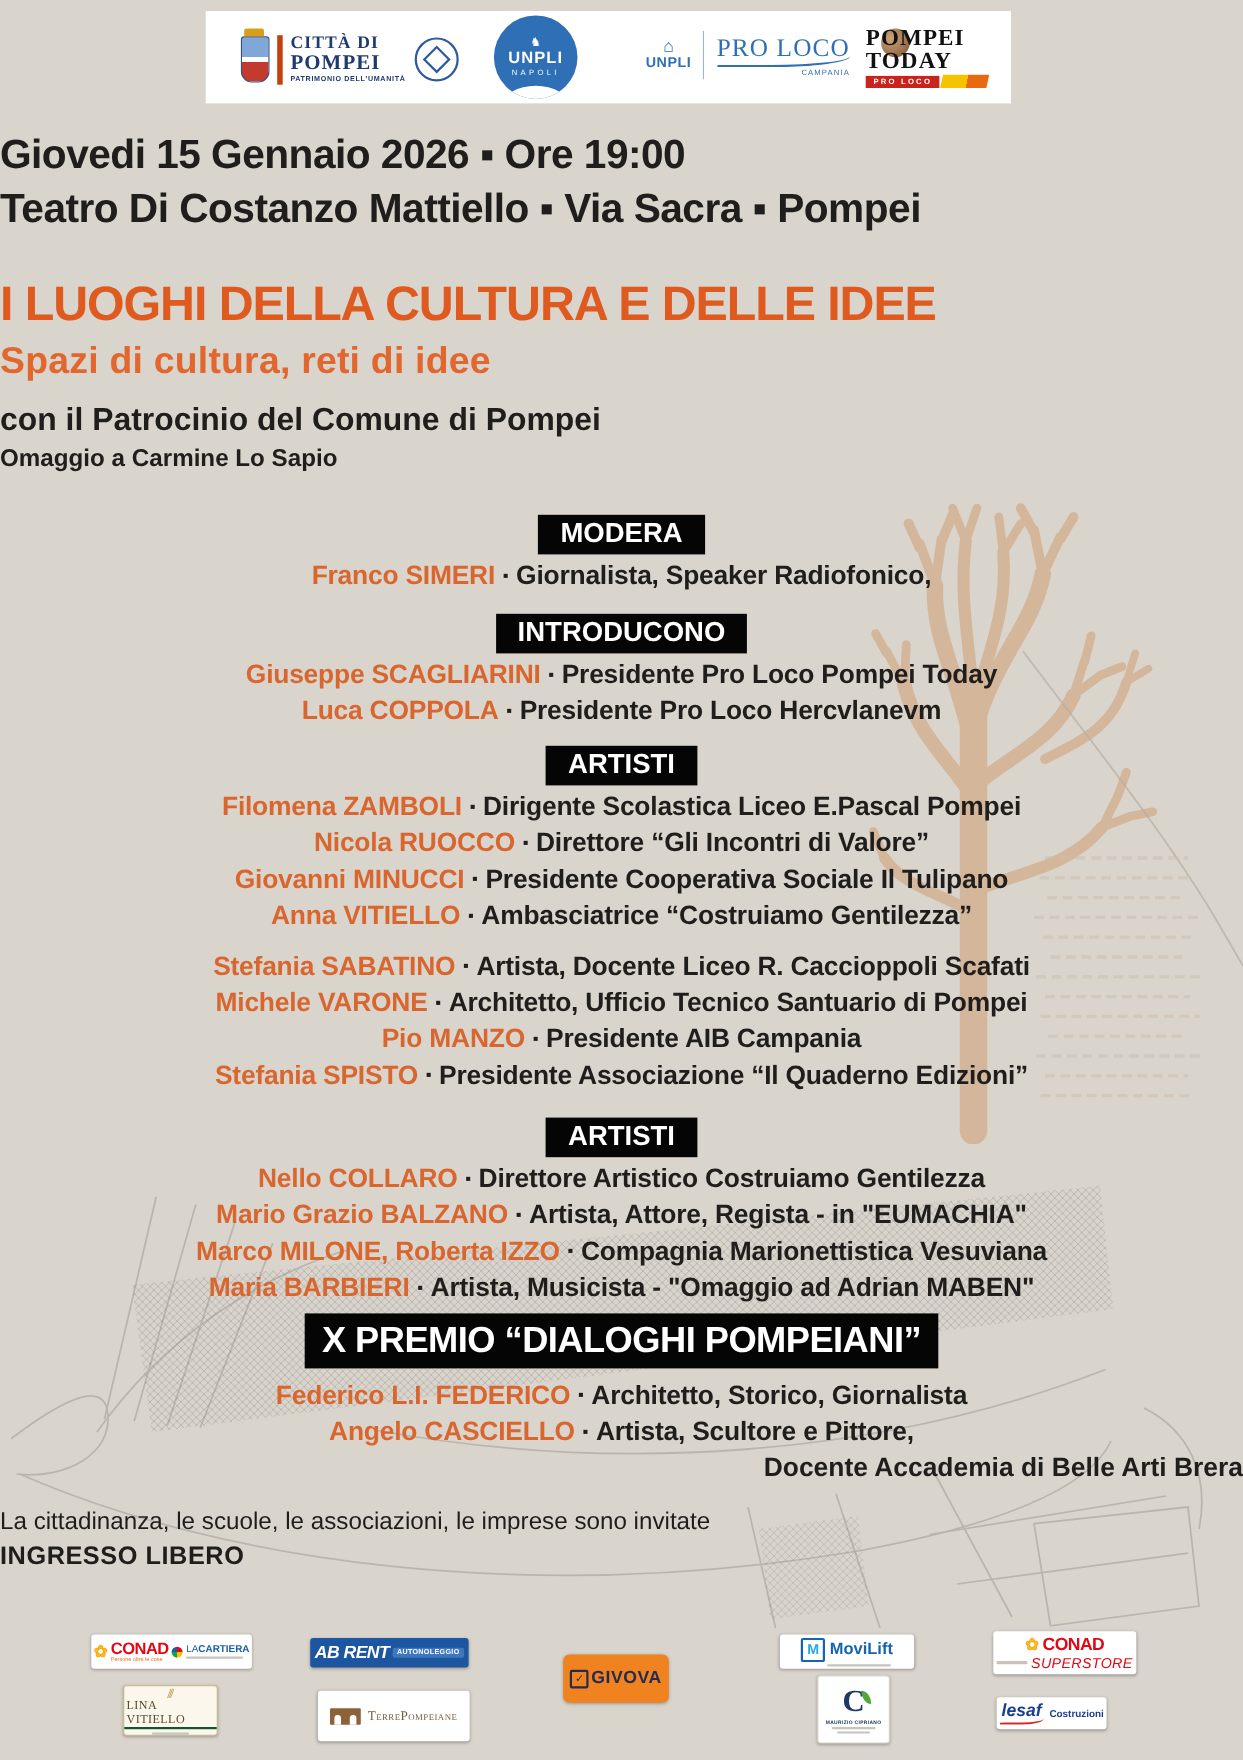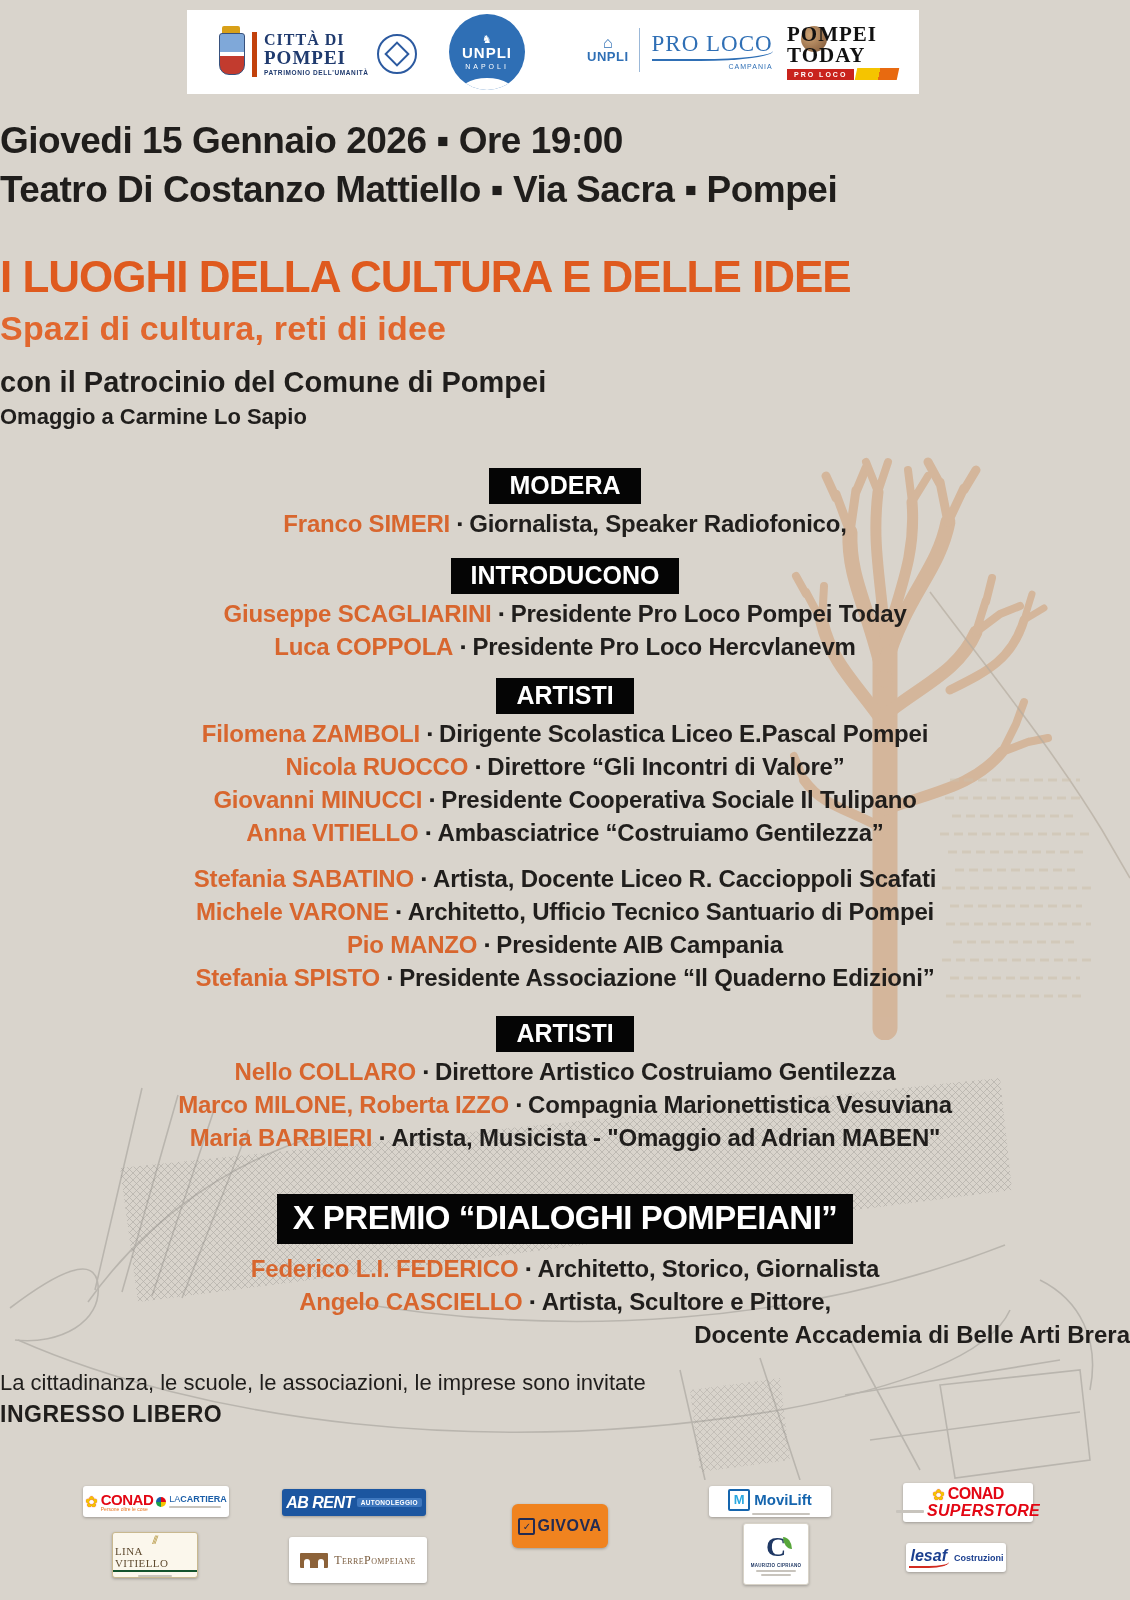--- a/index.html
+++ b/index.html
@@ -81,21 +81,21 @@
   .abrent .chip{background:#3E77BE;color:#fff;font-size:6.5px;font-weight:bold;border-radius:2px;
                 padding:1px 4px;margin-left:3px;letter-spacing:.3px}
   .givova{background:#F0831F;border-radius:6px}
   .givova .txt{color:#232B52;font-weight:bold;font-size:16px;letter-spacing:.5px}
   .checkbox{display:inline-flex;width:13px;height:13px;border:2px solid #232B52;border-radius:2px;
             align-items:center;justify-content:center;color:#232B52;font-size:10px;margin-right:2px}
   .mv-sq{width:18px;height:18px;border:2px solid #1565AE;color:#29A8E0;font-weight:bold;font-size:13px;
          display:flex;align-items:center;justify-content:center;margin-right:4px;border-radius:2px}
   .mv-txt{color:#1565AE;font-weight:bold;font-size:15px}
   .cs-line{display:flex;align-items:center;gap:3px;justify-content:center}
-  .superstore{color:#E30613;font-weight:bold;font-style:italic;font-size:16px;letter-spacing:.3px}
+  .superstore{color:#E30613;font-weight:normal;font-style:italic;font-size:13px;letter-spacing:.3px}
   .lina{background:#FBF7EC;border:1px solid #C9B98F;flex-direction:column}
   .lina .slashes{color:#B89B4A;font-size:9px;letter-spacing:-1px;transform:skewX(-20deg)}
   .lina .name{font-family:Liberation Serif, serif;font-size:11px;letter-spacing:.4px;color:#5E4A2F;
               border-bottom:2px solid #14532d;padding:1px 2px}
   .arch{width:28px;height:15px;margin-right:6px;background:#8C6239;position:relative;border-radius:1px}
   .arch:before,.arch:after{content:"";position:absolute;bottom:0;width:6px;height:9px;background:#fff;
         border-radius:4px 4px 0 0}
   .arch:before{left:4px}.arch:after{right:4px}
   .terre{font-family:"Liberation Serif",serif;font-variant:small-caps;color:#7A5C3E;font-size:12px;letter-spacing:.4px}
   .cipr{flex-direction:column;border:1px solid #d8d3c8}
@@ -260,20 +260,23 @@
     <span class="nm">Stefania SPISTO</span><span class="bl">▪</span><span class="rl">Presidente Associazione “Il Quaderno Edizioni”</span>
   </div>
 </div>
 
 <div class="sec" style="top:1016px">
   <div><span class="badge">ARTISTI</span></div>
   <div class="line">
     <span class="nm">Nello COLLARO</span><span class="bl">▪</span><span class="rl">Direttore Artistico Costruiamo Gentilezza</span>
   </div>
   <div class="line">
+    <span class="nm">Mario Grazio BALZANO</span><span class="bl">▪</span><span class="rl">Artista, Attore, Regista - in "EUMACHIA"</span>
+  </div>
+  <div class="line">
     <span class="nm">Marco MILONE, Roberta IZZO</span><span class="bl">▪</span><span class="rl">Compagnia Marionettistica Vesuviana</span>
   </div>
   <div class="line">
     <span class="nm">Maria BARBIERI</span><span class="bl">▪</span><span class="rl">Artista, Musicista - "Omaggio ad Adrian MABEN"</span>
   </div>
 </div>
 
 <div class="sec" style="top:1194px">
   <div><span class="badge big">X PREMIO “DIALOGHI POMPEIANI”</span></div>
   <div class="line">

